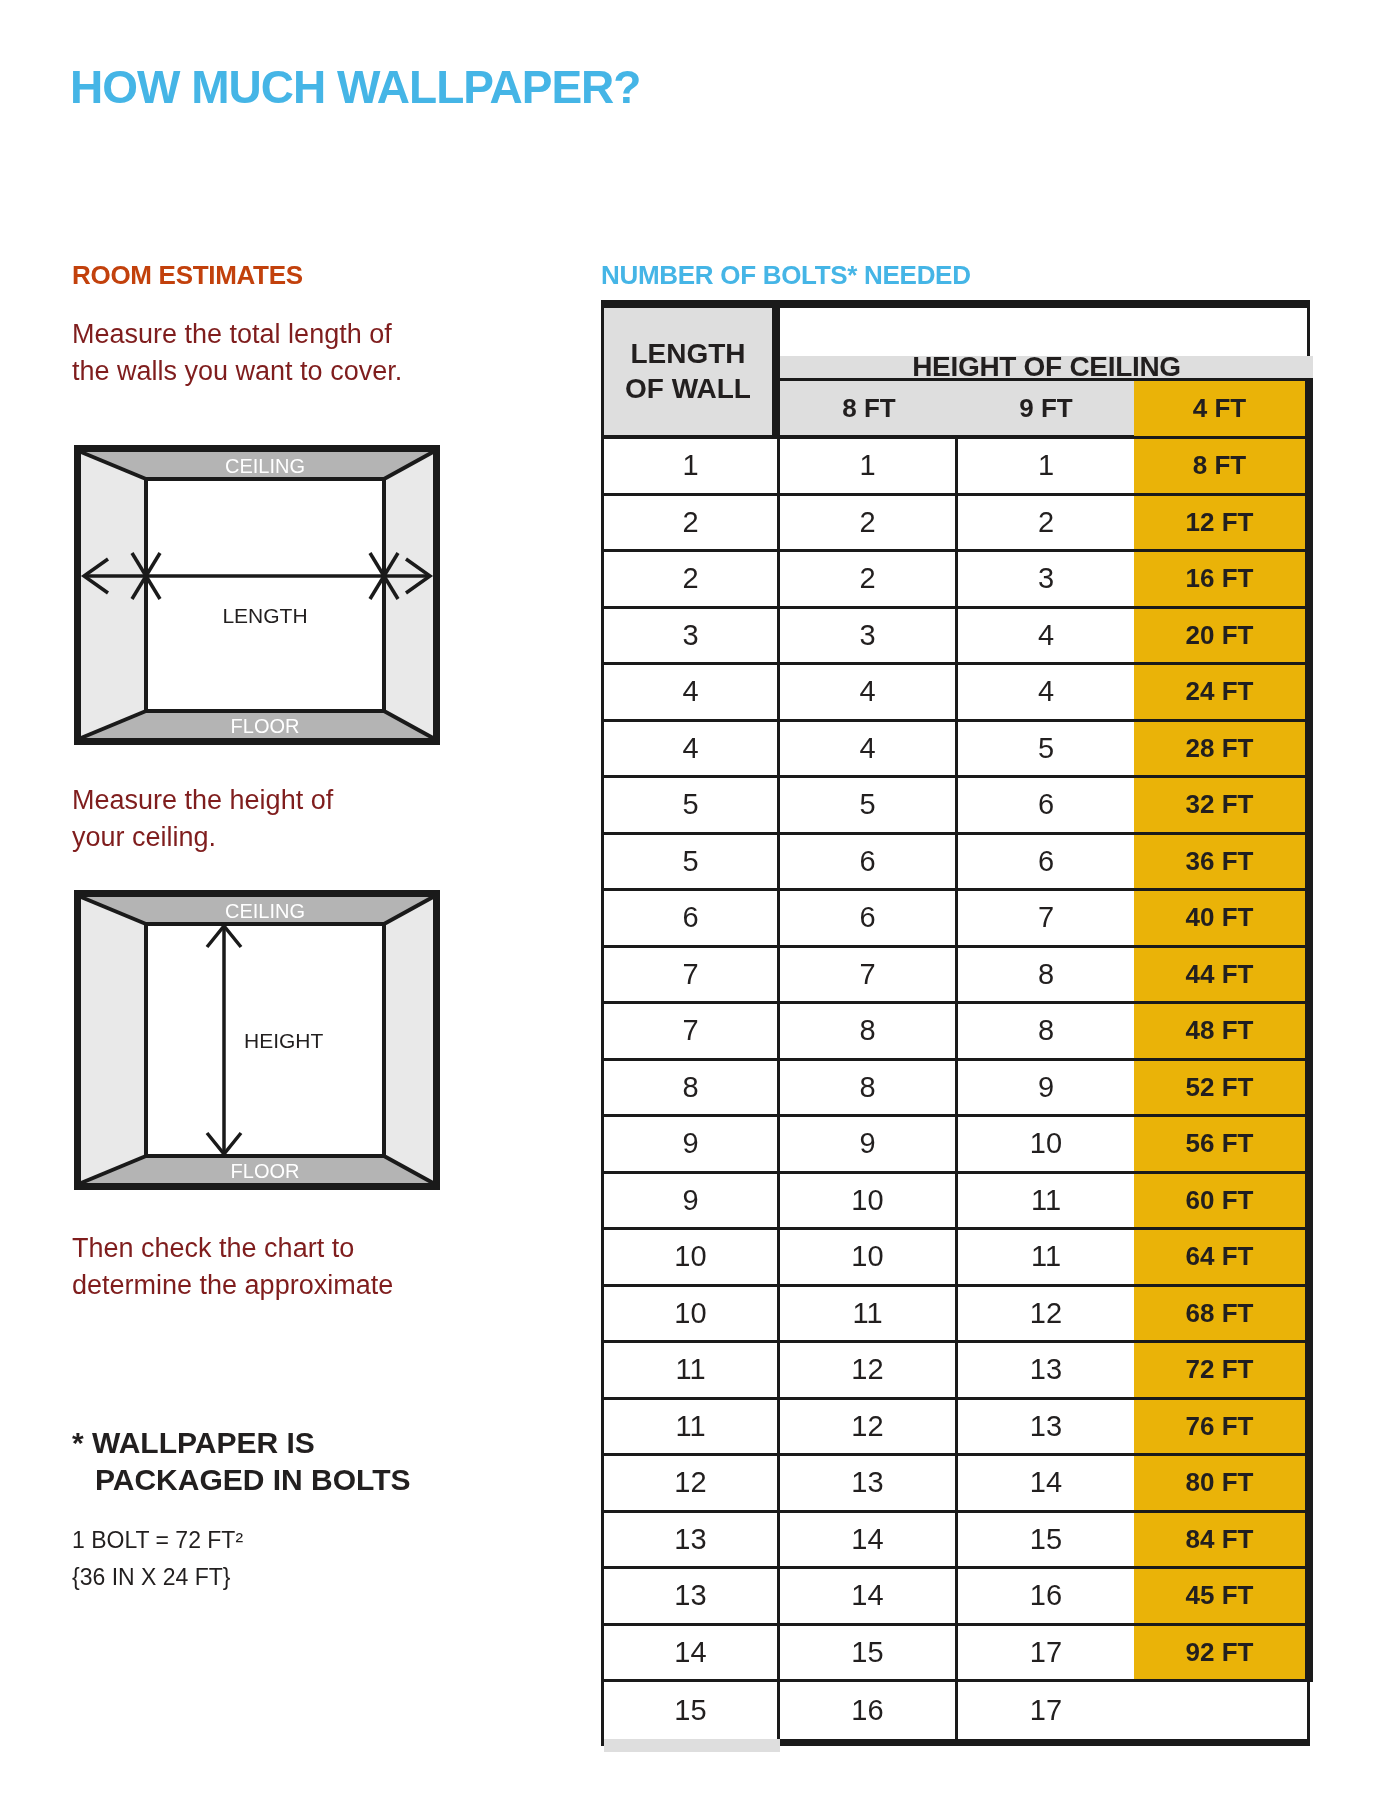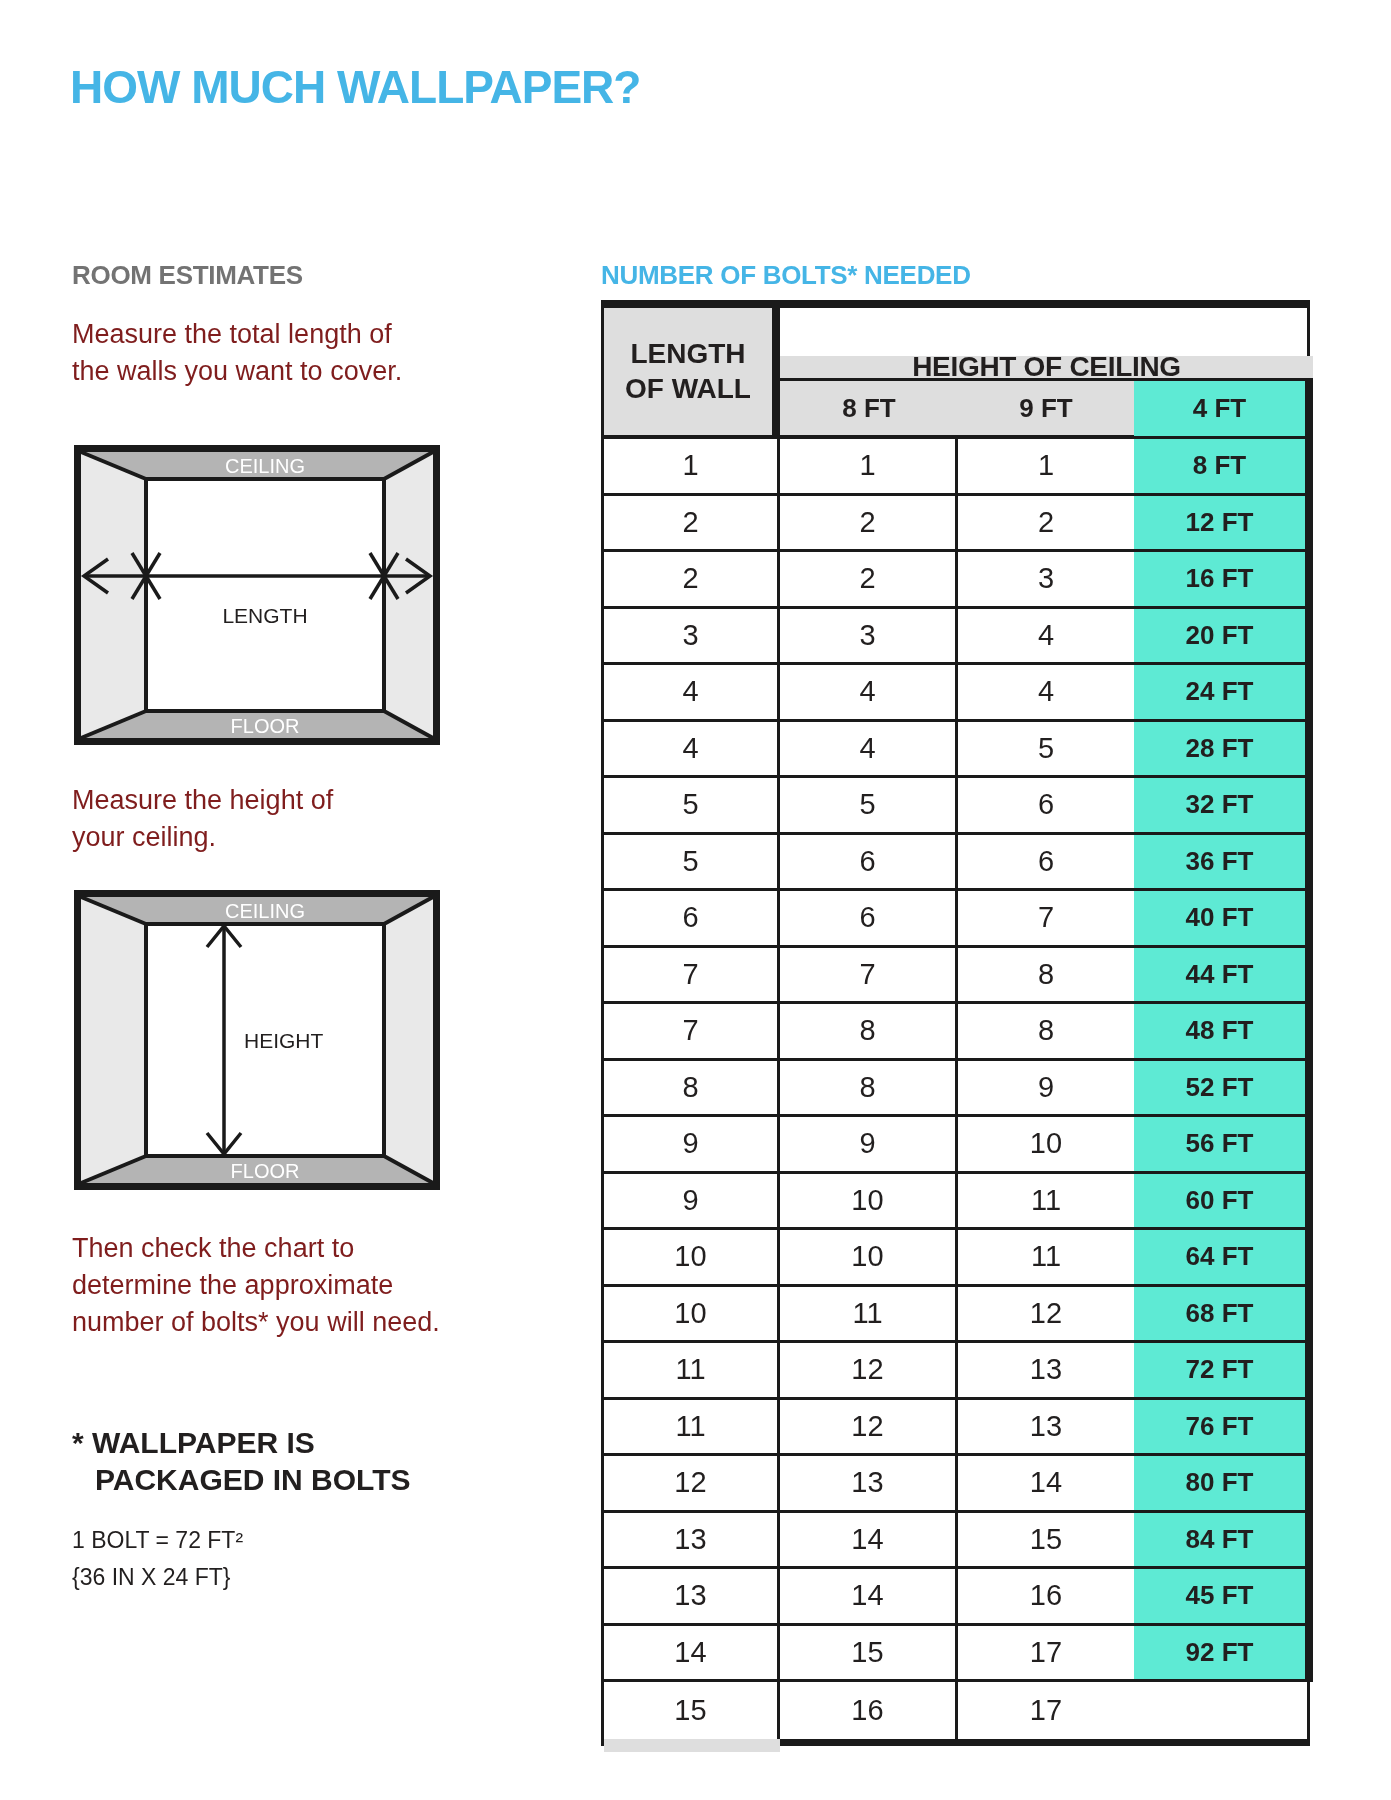--- a/index.html
+++ b/index.html
@@ -13,21 +13,21 @@
 
   
   .main-title {
     left:70px; top:60px;
     font-size:46px; font-weight:bold; letter-spacing:-1px;
     color:#45b5e6; white-space:nowrap;
   }
   .section-heading {
     left:72px; top:260px;
     font-size:26px; font-weight:bold; letter-spacing:-0.3px;
-    color:#737373;
+    color:#c2410c;
   }
   .table-title {
     left:601px; top:260px; width:709px; text-align:left;
     font-size:26px; font-weight:bold; letter-spacing:-0.3px;
     color:#45b5e6;
   }
 
   
   .body-text { left:72px; font-size:27px; line-height:37px; color:#7f1d1d; }
   .p1 { top:316px; }
@@ -64,21 +64,21 @@
   .h-group {
     grid-row:1; grid-column:2/5;
     background:#dedede; border-bottom:3px solid #1a1a1a;
     font-size:28px; font-weight:bold; letter-spacing:-0.3px;margin-top:48px;
   }
   .h-sub {
     background:#dedede; border-bottom:4px solid #1a1a1a;
     font-size:26px; font-weight:bold;
   }
   .c-label {
-    background:#5eead4; border-right:8px solid #1a1a1a; border-bottom:3px solid #1a1a1a;
+    background:#eab308; border-right:8px solid #1a1a1a; border-bottom:3px solid #1a1a1a;
     font-size:26px; font-weight:bold;
   }
   .c-num {
     background:#ffffff; border-right:3px solid #1a1a1a; border-bottom:3px solid #1a1a1a;
     font-size:29px;
   }
   .c-num.c-last { border-right:none; }
   
   .bolts-table > .cell:nth-last-child(-n+4) { border-bottom:none; }
   .table-tail {
@@ -146,21 +146,20 @@
     <polyline points="133,57 150,36 167,57"></polyline>
     <polyline points="133,243 150,264 167,243"></polyline>
   </g>
   <text x="170" y="158" font-size="21" fill="#221f1f" text-anchor="start">HEIGHT</text>
   <rect x="3.5" y="3.5" width="359" height="293" fill="none" stroke="#1a1a1a" stroke-width="7"></rect>
 </svg>
 
 <p class="abs body-text p3">
   <span>Then check the chart to</span><br>
   <span>determine the approximate</span><br>
-  <span>number of bolts* you will need.</span>
 </p>
 
 <div class="abs footnote">
   <div>* WALLPAPER IS</div>
   <div class="indent">PACKAGED IN BOLTS</div>
 </div>
 
 <div class="abs bolt-info">
   <div>1 BOLT = 72 FT²</div>
   <div>{36 IN X 24 FT}</div>

